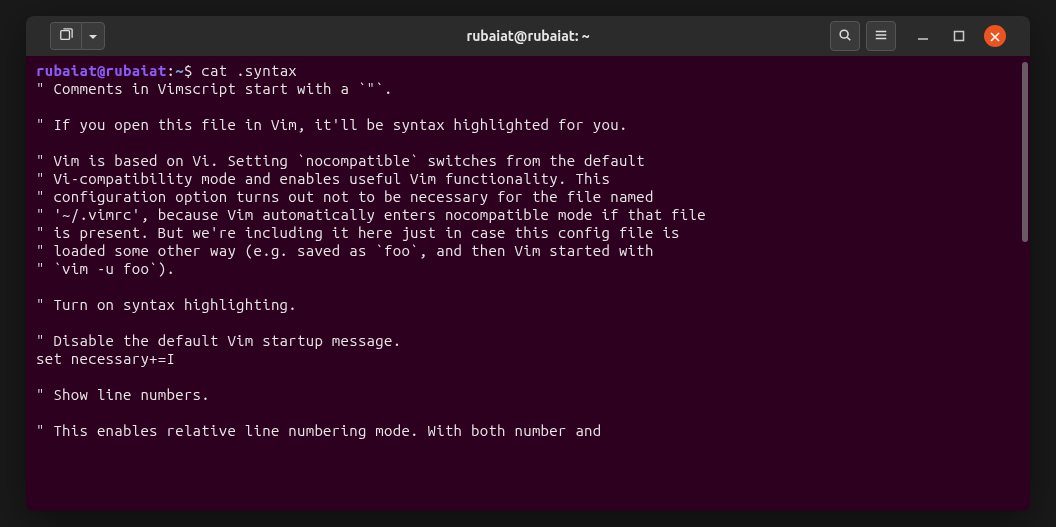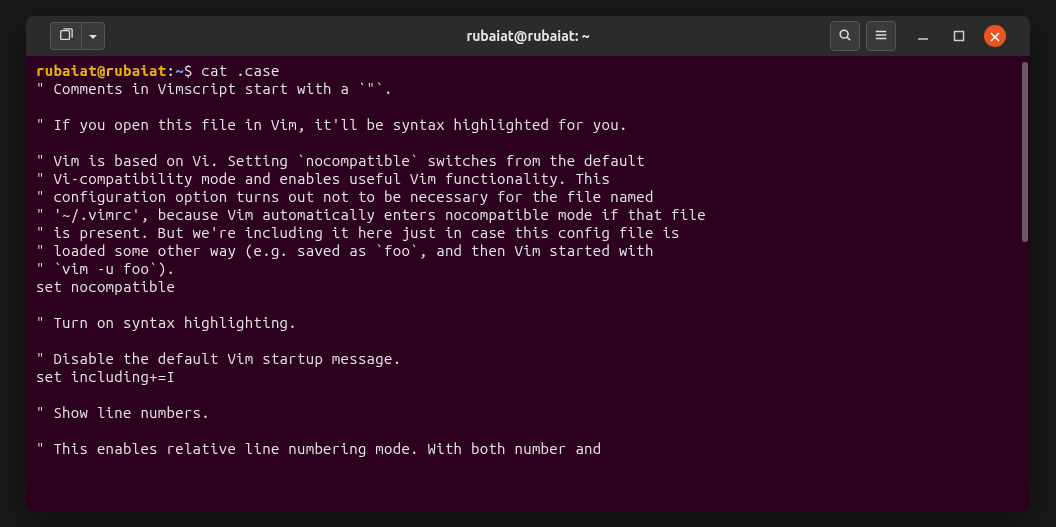--- a/index.html
+++ b/index.html
@@ -154,21 +154,21 @@
       top: 6px;
       width: 6px;
       height: 180px;
       background: #6a5a63;
       border-radius: 3px;
     }
     .prompt-line {
       white-space: pre;
     }
     .user-host {
-      color: #eab308;
+      color: #8b5cf6;
       font-weight: bold;
     }
     .colon {
       color: #e8e8e8;
     }
     .path {
       color: #729fcf;
       font-weight: bold;
     }
     .dollar {
@@ -248,38 +248,37 @@
               <line x1="9" y1="1" x2="1" y2="9"></line>
             </svg>
           </span>
         </div>
       </div>
     </div>
   </div>
 
   <div class="terminal-body">
     <div class="scrollbar"></div>
-    <div class="prompt-line"><span class="user-host">rubaiat@rubaiat</span><span class="colon">:</span><span class="path">~</span><span class="dollar">$</span><span class="cmd"> cat .case</span></div>
+    <div class="prompt-line"><span class="user-host">rubaiat@rubaiat</span><span class="colon">:</span><span class="path">~</span><span class="dollar">$</span><span class="cmd"> cat .syntax</span></div>
     <div id="output-container">
         <div class="output-line">" Comments in Vimscript start with a `"`.</div>
         <div class="blank-line"></div>
         <div class="output-line">" If you open this file in Vim, it'll be syntax highlighted for you.</div>
         <div class="blank-line"></div>
         <div class="output-line">" Vim is based on Vi. Setting `nocompatible` switches from the default</div>
         <div class="output-line">" Vi-compatibility mode and enables useful Vim functionality. This</div>
         <div class="output-line">" configuration option turns out not to be necessary for the file named</div>
         <div class="output-line">" '~/.vimrc', because Vim automatically enters nocompatible mode if that file</div>
         <div class="output-line">" is present. But we're including it here just in case this config file is</div>
         <div class="output-line">" loaded some other way (e.g. saved as `foo`, and then Vim started with</div>
         <div class="output-line">" `vim -u foo`).</div>
-        <div class="output-line">set nocompatible</div>
         <div class="blank-line"></div>
         <div class="output-line">" Turn on syntax highlighting.</div>
         <div class="blank-line"></div>
         <div class="output-line">" Disable the default Vim startup message.</div>
-        <div class="output-line">set including+=I</div>
+        <div class="output-line">set necessary+=I</div>
         <div class="blank-line"></div>
         <div class="output-line">" Show line numbers.</div>
         <div class="blank-line"></div>
         <div class="output-line">" This enables relative line numbering mode. With both number and</div>
       </div>
   </div>
 </div>
 
 </body></html>

